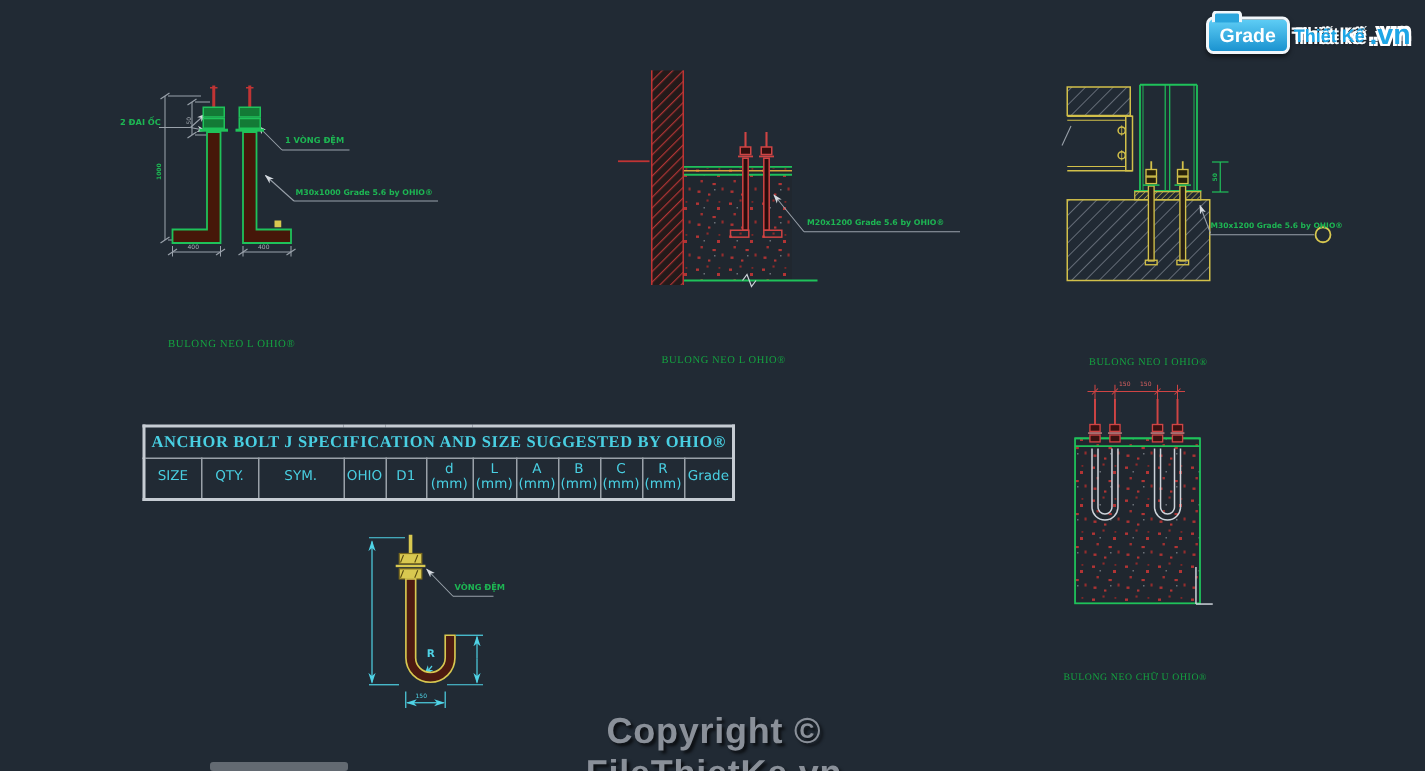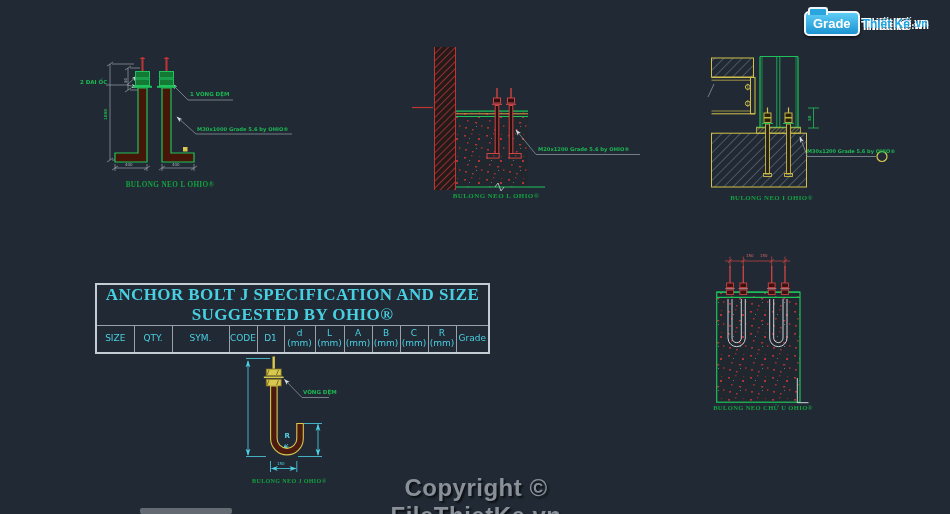--- a/index.html
+++ b/index.html
@@ -6,30 +6,30 @@
   #screen{position:relative;width:950px;height:514px;background:#212a34;overflow:hidden;
           font-family:"DejaVu Sans",sans-serif;}
   #linework{position:absolute;left:0;top:0;}
   .lbl{position:absolute;white-space:nowrap;line-height:1;}
   .g{color:#1db653;font-weight:bold;}
   .tiny{font-size:5.5px;}
   .micro{font-size:4px;}
   .gray{color:#a8aeb6;}
   .cyan{color:#4fd3e6;}
   .redt{color:#d96060;}
-  .cap{font-family:"Liberation Serif",serif;font-weight:bold;color:#14a240;text-align:center;
-       letter-spacing:.4px;}
+  .cap{font-family:"Liberation Serif",serif;font-weight:normal;color:#14a240;text-align:left;
+       letter-spacing:.4px;margin-top:44px;}
   .rot{transform:rotate(-90deg);transform-origin:left top;}
 
   
   #spec-table-wrap{position:absolute;left:95px;top:283px;}
   table{border-collapse:collapse;table-layout:fixed;border:2px solid #c6ccd3;}
   td,th{border:1px solid #9aa1a9;color:#49cfe2;text-align:center;vertical-align:middle;
         padding:0;overflow:hidden;}
-  .t-title{font-family:"Liberation Serif",serif;font-weight:bold;font-size:17px;
+  .t-title{font-family:"Liberation Serif",serif;font-weight:bold;font-size:11px;
            letter-spacing:.4px;height:20px;}
   .t-head{font-size:9px;line-height:1.1;height:26px;white-space:pre-line;font-weight:normal;}
   .t-cell{font-size:10px;height:20px;}
   .diamond{width:8px;height:8px;margin:0 auto;background:#28b44a;transform:rotate(45deg);
            box-shadow:inset 1px 1px 0 rgba(255,255,255,.4), inset -1px -1px 0 rgba(0,0,0,.35);}
 
   
   #copyright{position:absolute;left:330px;top:474px;width:292px;text-align:center;
              font-size:24px;font-weight:bold;letter-spacing:.5px;color:#8a9099;
              font-family:"Liberation Sans",sans-serif;text-shadow:2px 2px 2px #0d1014;}
@@ -37,21 +37,21 @@
   
   #logo{position:absolute;left:804px;top:11px;display:flex;align-items:center;gap:3px;}
   #logo-folder{position:relative;padding:3px 7px 3px 7px;background:linear-gradient(180deg,#5ecdf5,#1b93d0);
                border:2px solid #f1f6fa;border-radius:5px;color:#fff;font-weight:bold;font-size:13px;
                font-family:"Liberation Sans",sans-serif;box-shadow:0 2px 3px rgba(0,0,0,.5);}
   #logo-folder:before{content:"";position:absolute;top:-6px;left:2px;width:16px;height:6px;
                background:#2aa5dd;border:2px solid #f1f6fa;border-bottom:none;border-radius:3px 3px 0 0;}
   .logo-text{font-family:"Liberation Sans",sans-serif;font-weight:bold;color:#1ea6e6;
              text-shadow:-1.5px -1.5px 0 #fff,1.5px -1.5px 0 #fff,-1.5px 1.5px 0 #fff,1.5px 1.5px 0 #fff,0 2px 2px rgba(0,0,0,.35);}
   #logo-brand{font-size:12px;}
-  #logo-domain{font-size:10px;}
+  #logo-domain{font-size:19px;}
 
   #bottom-fragment{position:absolute;left:140px;top:508px;width:92px;height:6px;
                    background:#636a72;border-radius:2px;}
 </style>
 </head>
 <body>
 
 <div id="screen">
 
   <svg id="linework" width="950" height="514" viewBox="0 0 950 514">
@@ -349,21 +349,21 @@
           <col style="width:33px">
       </colgroup>
       <tbody>
           <tr>
             <td class="t-title" colspan="12">ANCHOR BOLT J SPECIFICATION AND SIZE SUGGESTED BY OHIO®</td>
           </tr>
       <tr>
         <th class="t-head">SIZE</th>
         <th class="t-head">QTY.</th>
         <th class="t-head">SYM.</th>
-        <th class="t-head">CODE</th>
+        <th class="t-head">OHIO</th>
         <th class="t-head">D1</th>
         <th class="t-head">d
 (mm)</th>
         <th class="t-head">L
 (mm)</th>
         <th class="t-head">A
 (mm)</th>
         <th class="t-head">B
 (mm)</th>
         <th class="t-head">C

